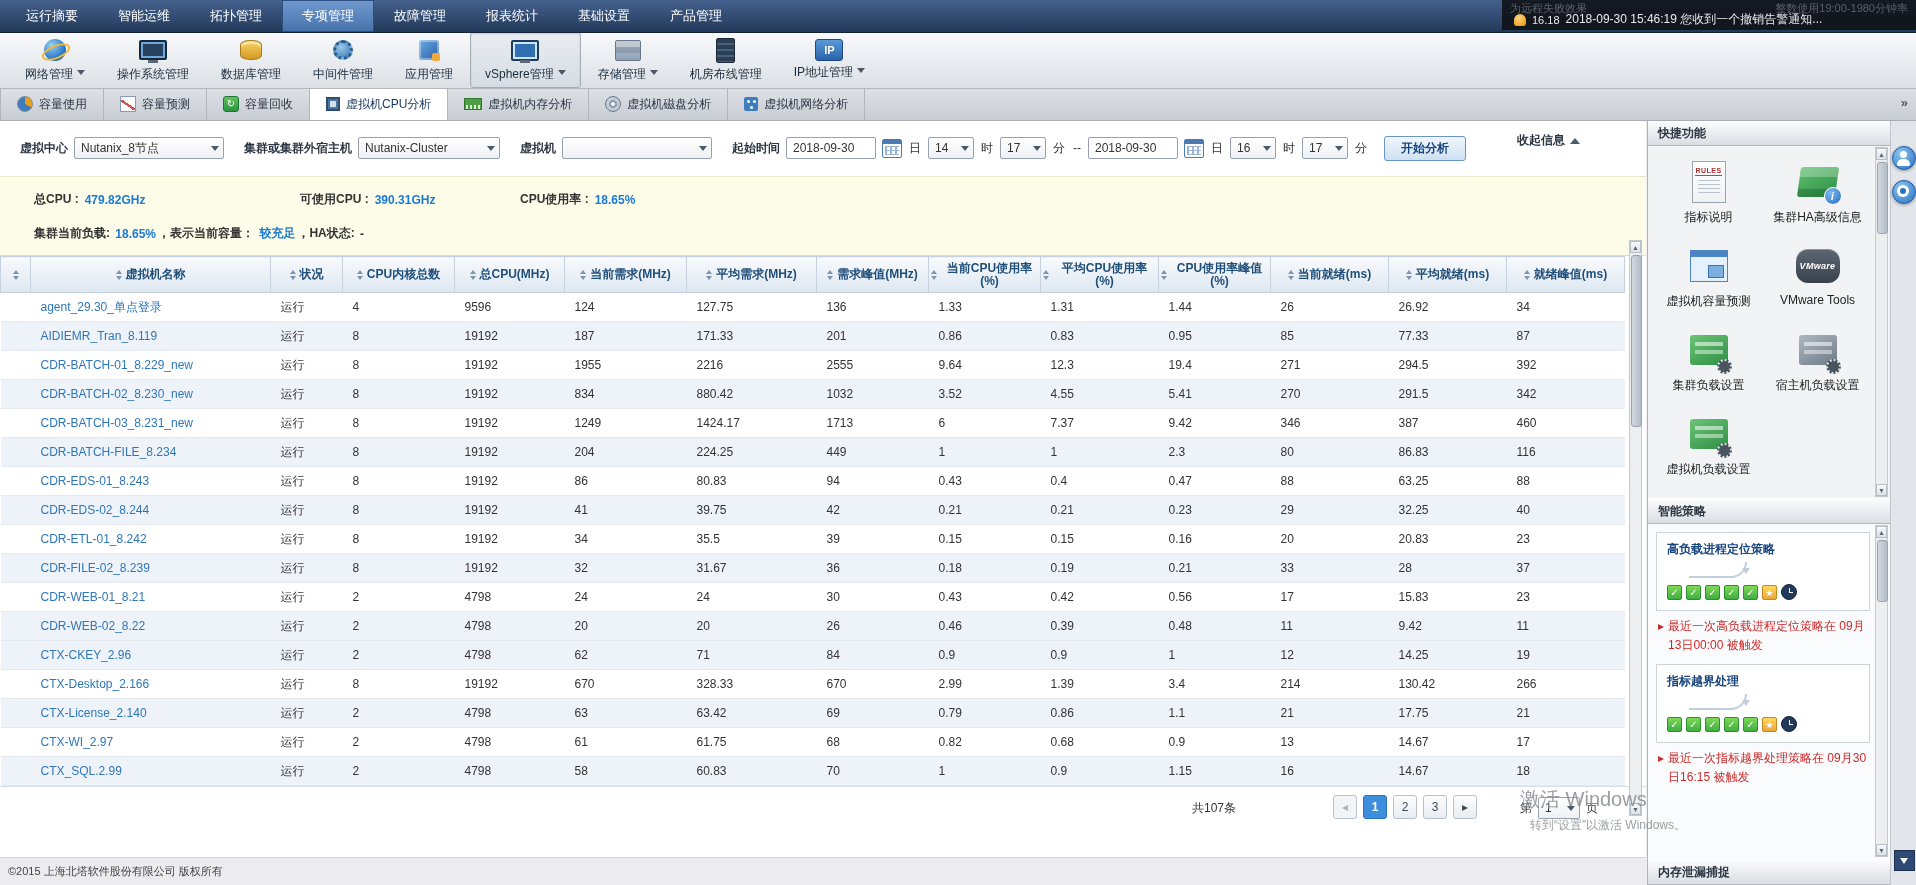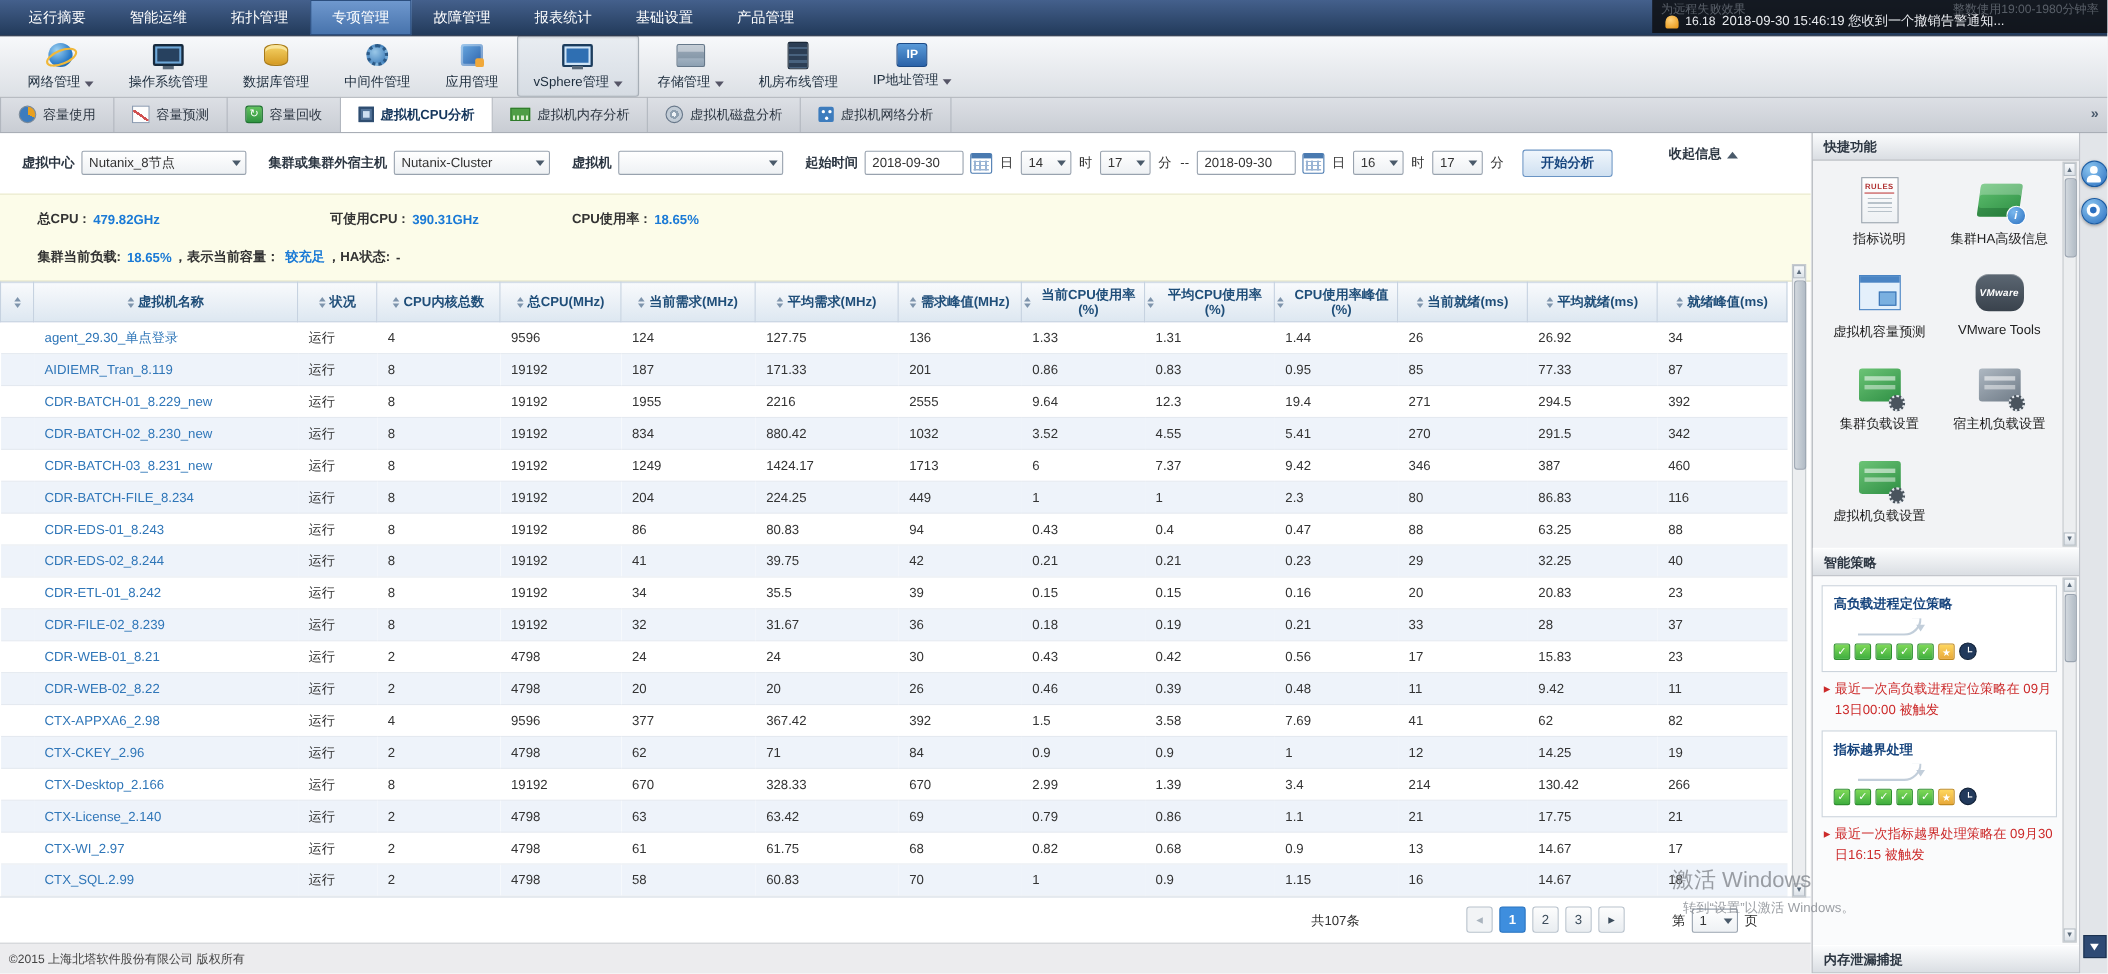--- a/index.html
+++ b/index.html
@@ -19,21 +19,21 @@
   .f2{right:8px;top:1px}
   .notif-main{position:absolute;left:12px;bottom:2px;display:flex;align-items:center;gap:6px;white-space:nowrap}
   .bell{width:12px;height:12px;background:radial-gradient(circle at 40% 35%,#ffd27a,#e8920e);border-radius:50% 50% 20% 20%;flex:none}
   .ntime{font-size:11px}
   .nmsg{font-size:12px}
 
   
   .toolbar{position:absolute;top:32px;left:0;right:0;height:56px;background:linear-gradient(#f8f9fb,#dce0e5);border-bottom:1px solid #b4b8be;display:flex;align-items:center;padding-left:10px;gap:2px;z-index:4}
   .tool-item{display:flex;flex-direction:column;align-items:center;justify-content:center;gap:3px;padding:3px 14px;height:48px;border:1px solid transparent;border-radius:3px;cursor:pointer}
   .tool-item.active{background:linear-gradient(#e9edf2,#d6dce3);border-color:#a6aeb6;box-shadow:inset 0 1px 2px rgba(0,0,0,.15)}
-  .tool-label-row{display:flex;align-items:flex-end;gap:4px}
+  .tool-label-row{display:flex;align-items:flex-start;gap:4px}
   .tool-label{font-size:12px;color:#1c2c3c;white-space:nowrap}
   .tool-caret{width:0;height:0;border:4px solid transparent;border-top:5px solid #556;margin-top:4px}
   .tool-icon{width:28px;height:26px;display:flex;align-items:center;justify-content:center;position:relative}
   .network-icon::before{content:"";width:22px;height:22px;border-radius:50%;background:radial-gradient(circle at 35% 30%,#9ed2f2,#2b7cc9 60%,#185a96)}
   .network-icon::after{content:"";position:absolute;width:26px;height:10px;border:2px solid #f0b83a;border-radius:50%;transform:rotate(-22deg);top:8px;left:0}
   .os-icon::before{content:"";width:24px;height:16px;background:#27415f;border:2px solid #16293c;border-radius:2px;box-shadow:inset 0 0 0 2px #6fa8d8}
   .os-icon::after{content:"";position:absolute;bottom:0;left:9px;width:10px;height:3px;background:#5a6a7a}
   .database-icon::before{content:"";width:20px;height:18px;background:linear-gradient(#f6d468,#d49a22);border-radius:10px/5px;border:1px solid #a87a18;box-shadow:inset 0 3px 0 #f8e49a}
   .middleware-icon::before{content:"";width:20px;height:20px;border-radius:50%;background:radial-gradient(circle at 35% 30%,#9ac8e8,#3a7ab8);border:3px dotted #2a5a88;box-sizing:border-box}
   .app-icon::before{content:"";width:20px;height:20px;border-radius:3px;background:linear-gradient(135deg,#6aaae2,#2a5fa8);box-shadow:inset 0 0 0 2px rgba(255,255,255,.35)}
@@ -42,21 +42,21 @@
   .vsphere-icon::after{content:"";position:absolute;bottom:0;left:9px;width:10px;height:3px;background:#5a6a7a}
   .storage-icon::before{content:"";width:24px;height:19px;background:linear-gradient(#c2cdd8,#8da0b2);border:1px solid #66788a;border-radius:2px;box-shadow:inset 0 6px 0 rgba(255,255,255,.4),inset 0 12px 0 rgba(90,110,130,.35)}
   .server-room-icon::before{content:"";width:17px;height:23px;background:repeating-linear-gradient(#2c3e54 0 4px,#48627e 4px 6px);border:1px solid #1a2838;border-radius:2px}
   .ip-icon{background:linear-gradient(#5a9ad8,#2a62a8);border:1px solid #1c4a86;border-radius:3px;color:#fff;font-weight:bold;font-size:11px;width:26px;height:20px}
 
   
   .tabs{position:absolute;top:88px;left:0;right:0;height:32px;background:linear-gradient(#dde0e5,#c9cdd4);border-bottom:1px solid #a9aeb6;display:flex;z-index:3}
   .tab-items{display:flex;height:100%}
   .tab{display:flex;align-items:center;gap:6px;padding:0 16px;border-right:1px solid #b2b7bf;color:#2c3642;cursor:pointer;white-space:nowrap}
   .tab:first-child{border-left:1px solid #b2b7bf}
-  .tab.active{background:#fff;font-weight:bold;color:#15365c}
+  .tab.active{background:#fff;font-weight:normal;color:#15365c}
   .tabs-more{position:absolute;right:8px;top:7px;color:#4a5a6c;font-weight:bold;font-size:13px;cursor:pointer}
   .capacity-usage-icon{width:14px;height:14px;border-radius:50%;background:conic-gradient(#e8a020 0 115deg,#3d7cbd 115deg 360deg);border:1px solid #7a8a9a}
   .capacity-forecast-icon{width:14px;height:14px;background:#fdfdfd;border:1px solid #8a9ab0;position:relative;overflow:hidden}
   .capacity-forecast-icon::after{content:"";position:absolute;left:-2px;bottom:1px;width:18px;height:10px;background:linear-gradient(35deg,transparent 44%,#d05050 44% 56%,transparent 56%)}
   .capacity-recycle-icon{width:14px;height:14px;border-radius:3px;background:linear-gradient(#62c25e,#2f9340);border:1px solid #1f7330;color:#fff;font-size:10px;line-height:13px;text-align:center}
   .capacity-recycle-icon::before{content:"↻"}
   .vm-cpu-icon{width:14px;height:14px;background:#53749a;border:2px solid #2f4d70;position:relative;box-sizing:border-box}
   .vm-cpu-icon::before{content:"";position:absolute;inset:2px;background:#cfe0f2}
   .vm-memory-icon{width:16px;height:10px;background:#4f9e46;border:1px solid #2e7a2a;position:relative}
   .vm-memory-icon::before{content:"";position:absolute;left:1px;right:1px;bottom:0;top:55%;background:repeating-linear-gradient(90deg,#d8ecd0 0 2px,transparent 2px 4px)}
@@ -719,36 +719,20 @@
               <td>20</td>
               <td>20</td>
               <td>26</td>
               <td>0.46</td>
               <td>0.39</td>
               <td>0.48</td>
               <td>11</td>
               <td>9.42</td>
               <td>11</td>
             </tr>
-            <tr class="odd">
-              <td class="sort-cell"></td>
-              <td class="name-cell"><span class="vm-link">CTX-APPXA6_2.98</span></td>
-              <td>运行</td>
-              <td>4</td>
-              <td>9596</td>
-              <td>377</td>
-              <td>367.42</td>
-              <td>392</td>
-              <td>1.5</td>
-              <td>3.58</td>
-              <td>7.69</td>
-              <td>41</td>
-              <td>62</td>
-              <td>82</td>
-            </tr>
             <tr class="even">
               <td class="sort-cell"></td>
               <td class="name-cell"><span class="vm-link">CTX-CKEY_2.96</span></td>
               <td>运行</td>
               <td>2</td>
               <td>4798</td>
               <td>62</td>
               <td>71</td>
               <td>84</td>
               <td>0.9</td>

